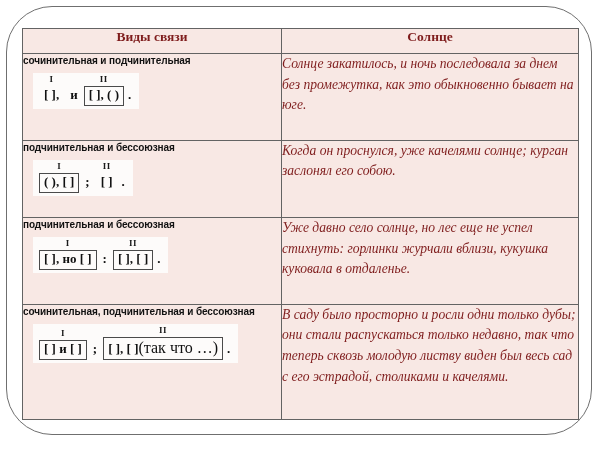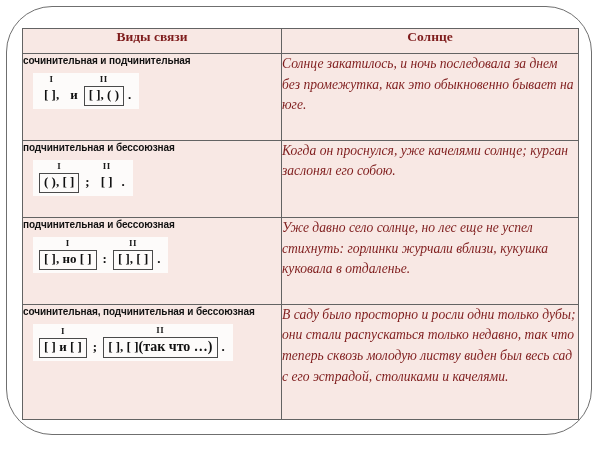--- a/index.html
+++ b/index.html
@@ -139,22 +139,22 @@
 
   .seg.boxed {
     border: 1px solid #4a4a4a;
   }
 
   .seg.plain {
     border: 1px solid transparent;
   }
 
   .seg .note {
-    font-weight: bold;
-    font-size: 14px;
+    font-weight: normal;
+    font-size: 16px;
   }
 
   .connector {
     font-family: "Liberation Serif", serif;
     font-size: 13px;
     font-weight: bold;
     color: #101010;
     padding: 1px 5px 2px 5px;
     line-height: 1.15;
     border: 1px solid transparent;

